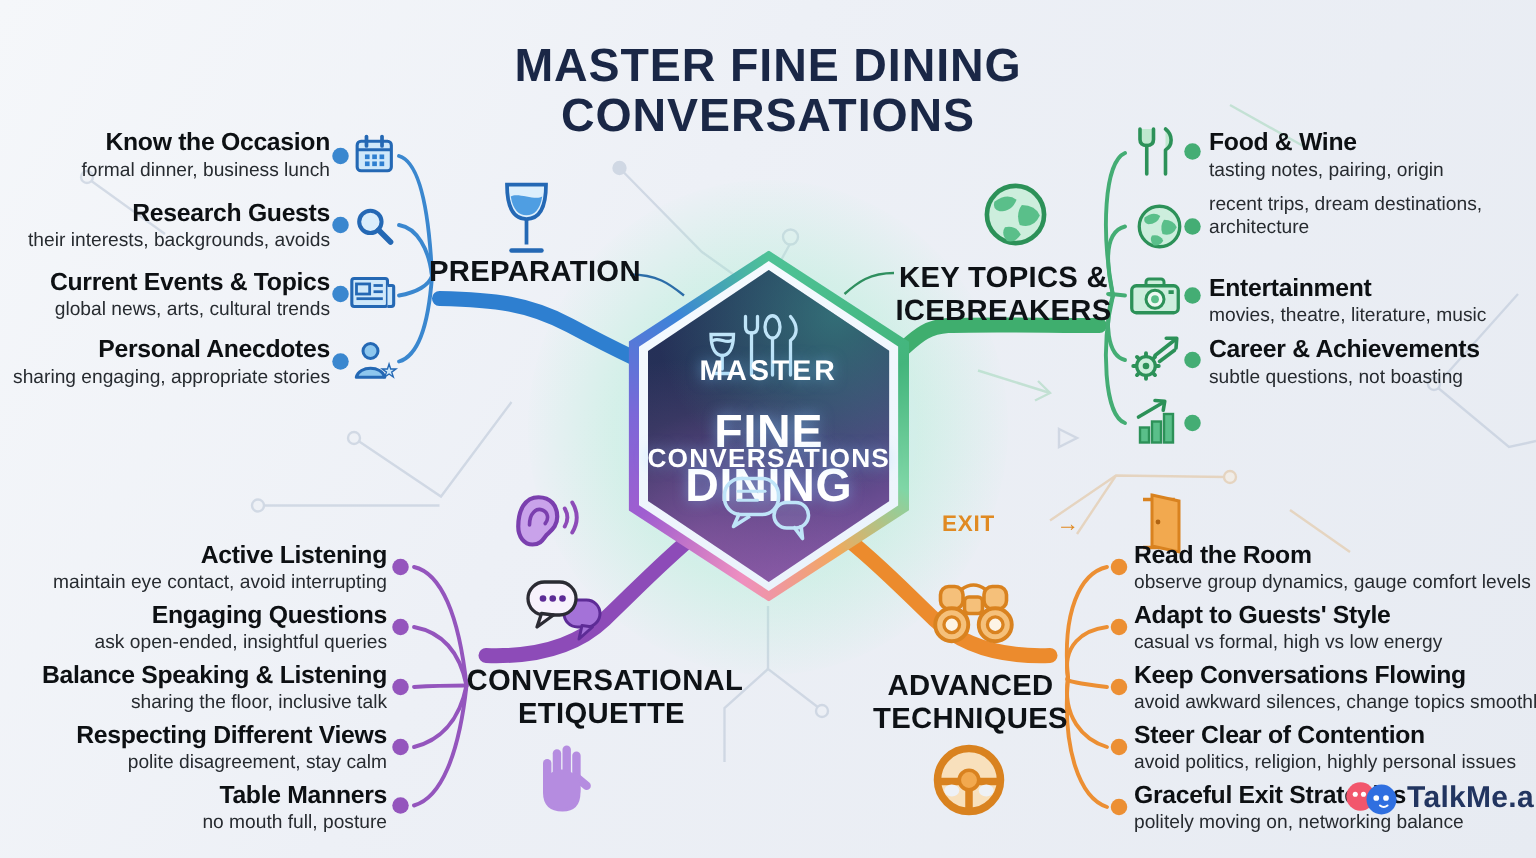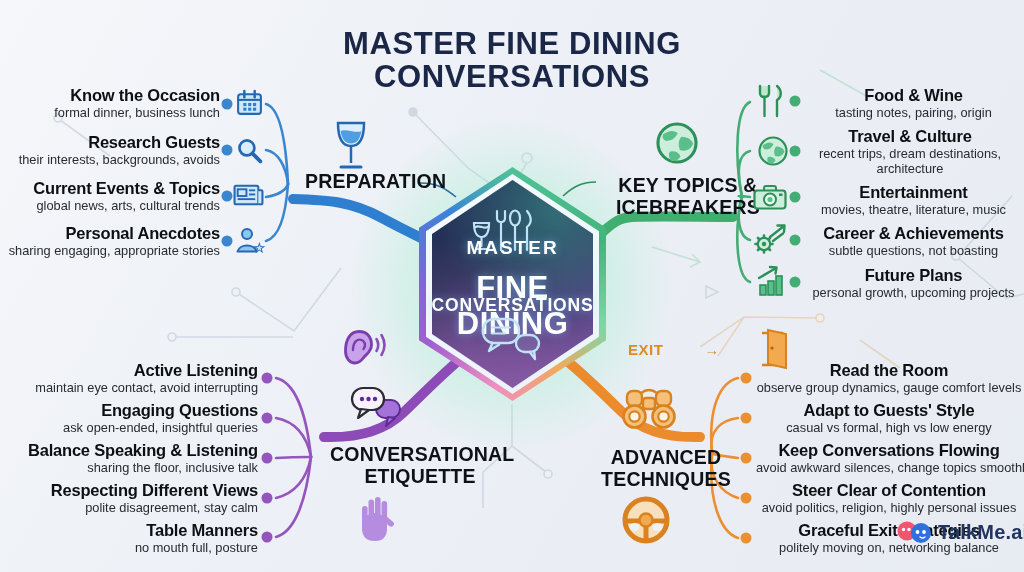--- a/index.html
+++ b/index.html
@@ -12,26 +12,26 @@
   
   #main-title{top:27px;left:0;width:1024px;text-align:center;color:#1a2746;
     font-weight:800;font-size:31px;line-height:33px;letter-spacing:.6px;z-index:6;}
 
   
   .item{z-index:6;}
   .item .it{font-size:16.5px;font-weight:700;color:#0d1013;letter-spacing:-.2px;
     line-height:18px;white-space:nowrap;}
   .item .id{font-size:12.8px;color:#272b30;line-height:15px;white-space:nowrap;margin-top:1px;}
   .ta-r{text-align:right;}
-  .ta-l{text-align:center;}
+  .ta-l{text-align:left;}
   .wrapdesc .id{white-space:normal;}
 
   
   .blabel{z-index:6;font-weight:800;color:#0e1216;font-size:19.5px;line-height:21.5px;
-    letter-spacing:.2px;white-space:pre-line;text-align:center;padding-left:19px;}
+    letter-spacing:.2px;white-space:pre-line;text-align:center;}
 
   
   .hex{clip-path:polygon(50% 0,100% 26%,100% 74%,50% 100%,0 74%,0 26%);}
   #hex-wrap{left:419px;top:167px;width:187px;height:234px;z-index:5;}
   #hex-ring{position:absolute;inset:0;
     background:conic-gradient(from 0deg,#4ec296 0deg,#43b57c 65deg,#7fd6a6 115deg,
       #f2a95c 152deg,#ee8fc0 190deg,#a05ed0 235deg,#7b68d8 275deg,#3b84d8 320deg,#4ec296 360deg);}
   #hex-white{position:absolute;inset:7px;background:linear-gradient(160deg,#f6fbff,#e9f2fb);}
   #hex-core{position:absolute;inset:13px;
     background:linear-gradient(155deg,#243058 8%,#273157 38%,#4a3f7a 64%,#7a549e 88%,#8f5cae 100%);}
@@ -270,34 +270,29 @@
     <path d="M7,11 q6,-4.5 10.5,-1 q-2,5.5 -8,5.5 q-3.5,-1 -2.5,-4.5 z" fill="#5abf8a"></path>
     <path d="M20,12.5 q6.5,0 8.5,5 q-3,6.5 -9.5,4.5 q-2,-5.5 1,-9.5 z" fill="#5abf8a"></path>
     <path d="M12,23 q5.5,-1 7.5,3.5 q-2.5,4 -6.5,3 q-3,-3.5 -1,-6.5 z" fill="#5abf8a"></path>
   </svg>
 
   <div class="abs item ta-l" style="left:806px;top:86px;width:215px">
     <div class="it">Food &amp; Wine</div>
     <div class="id">tasting notes, pairing, origin</div>
   </div>
   <div class="abs item ta-l wrapdesc" style="left:806px;top:127px;width:208px">
-    <div class="it">Travel &amp; Culture</div>
     <div class="id">recent trips, dream destinations, architecture</div>
   </div>
   <div class="abs item ta-l" style="left:806px;top:183px;width:215px">
     <div class="it">Entertainment</div>
     <div class="id">movies, theatre, literature, music</div>
   </div>
   <div class="abs item ta-l" style="left:806px;top:224px;width:215px">
     <div class="it">Career &amp; Achievements</div>
     <div class="id">subtle questions, not boasting</div>
-  </div>
-  <div class="abs item ta-l" style="left:806px;top:266px;width:215px">
-    <div class="it">Future Plans</div>
-    <div class="id">personal growth, upcoming projects</div>
   </div>
 
   <svg class="abs" style="left:754px;top:84px;z-index:6" width="32" height="34" viewBox="0 0 32 34">
     <g stroke="#2c9158" stroke-width="2.4" fill="#bfe8cf" stroke-linecap="round">
       <path d="M6,2 v7 q0,4 4.5,4 q4.5,0 4.5,-4 v-7"></path>
       <path d="M10.5,13 V32"></path>
       <path d="M23,2 C28,6 28,13 23,16 V32" stroke-linejoin="round"></path>
     </g>
   </svg>
   <svg class="abs" style="left:756px;top:134px;z-index:6" width="34" height="34" viewBox="0 0 34 34">

